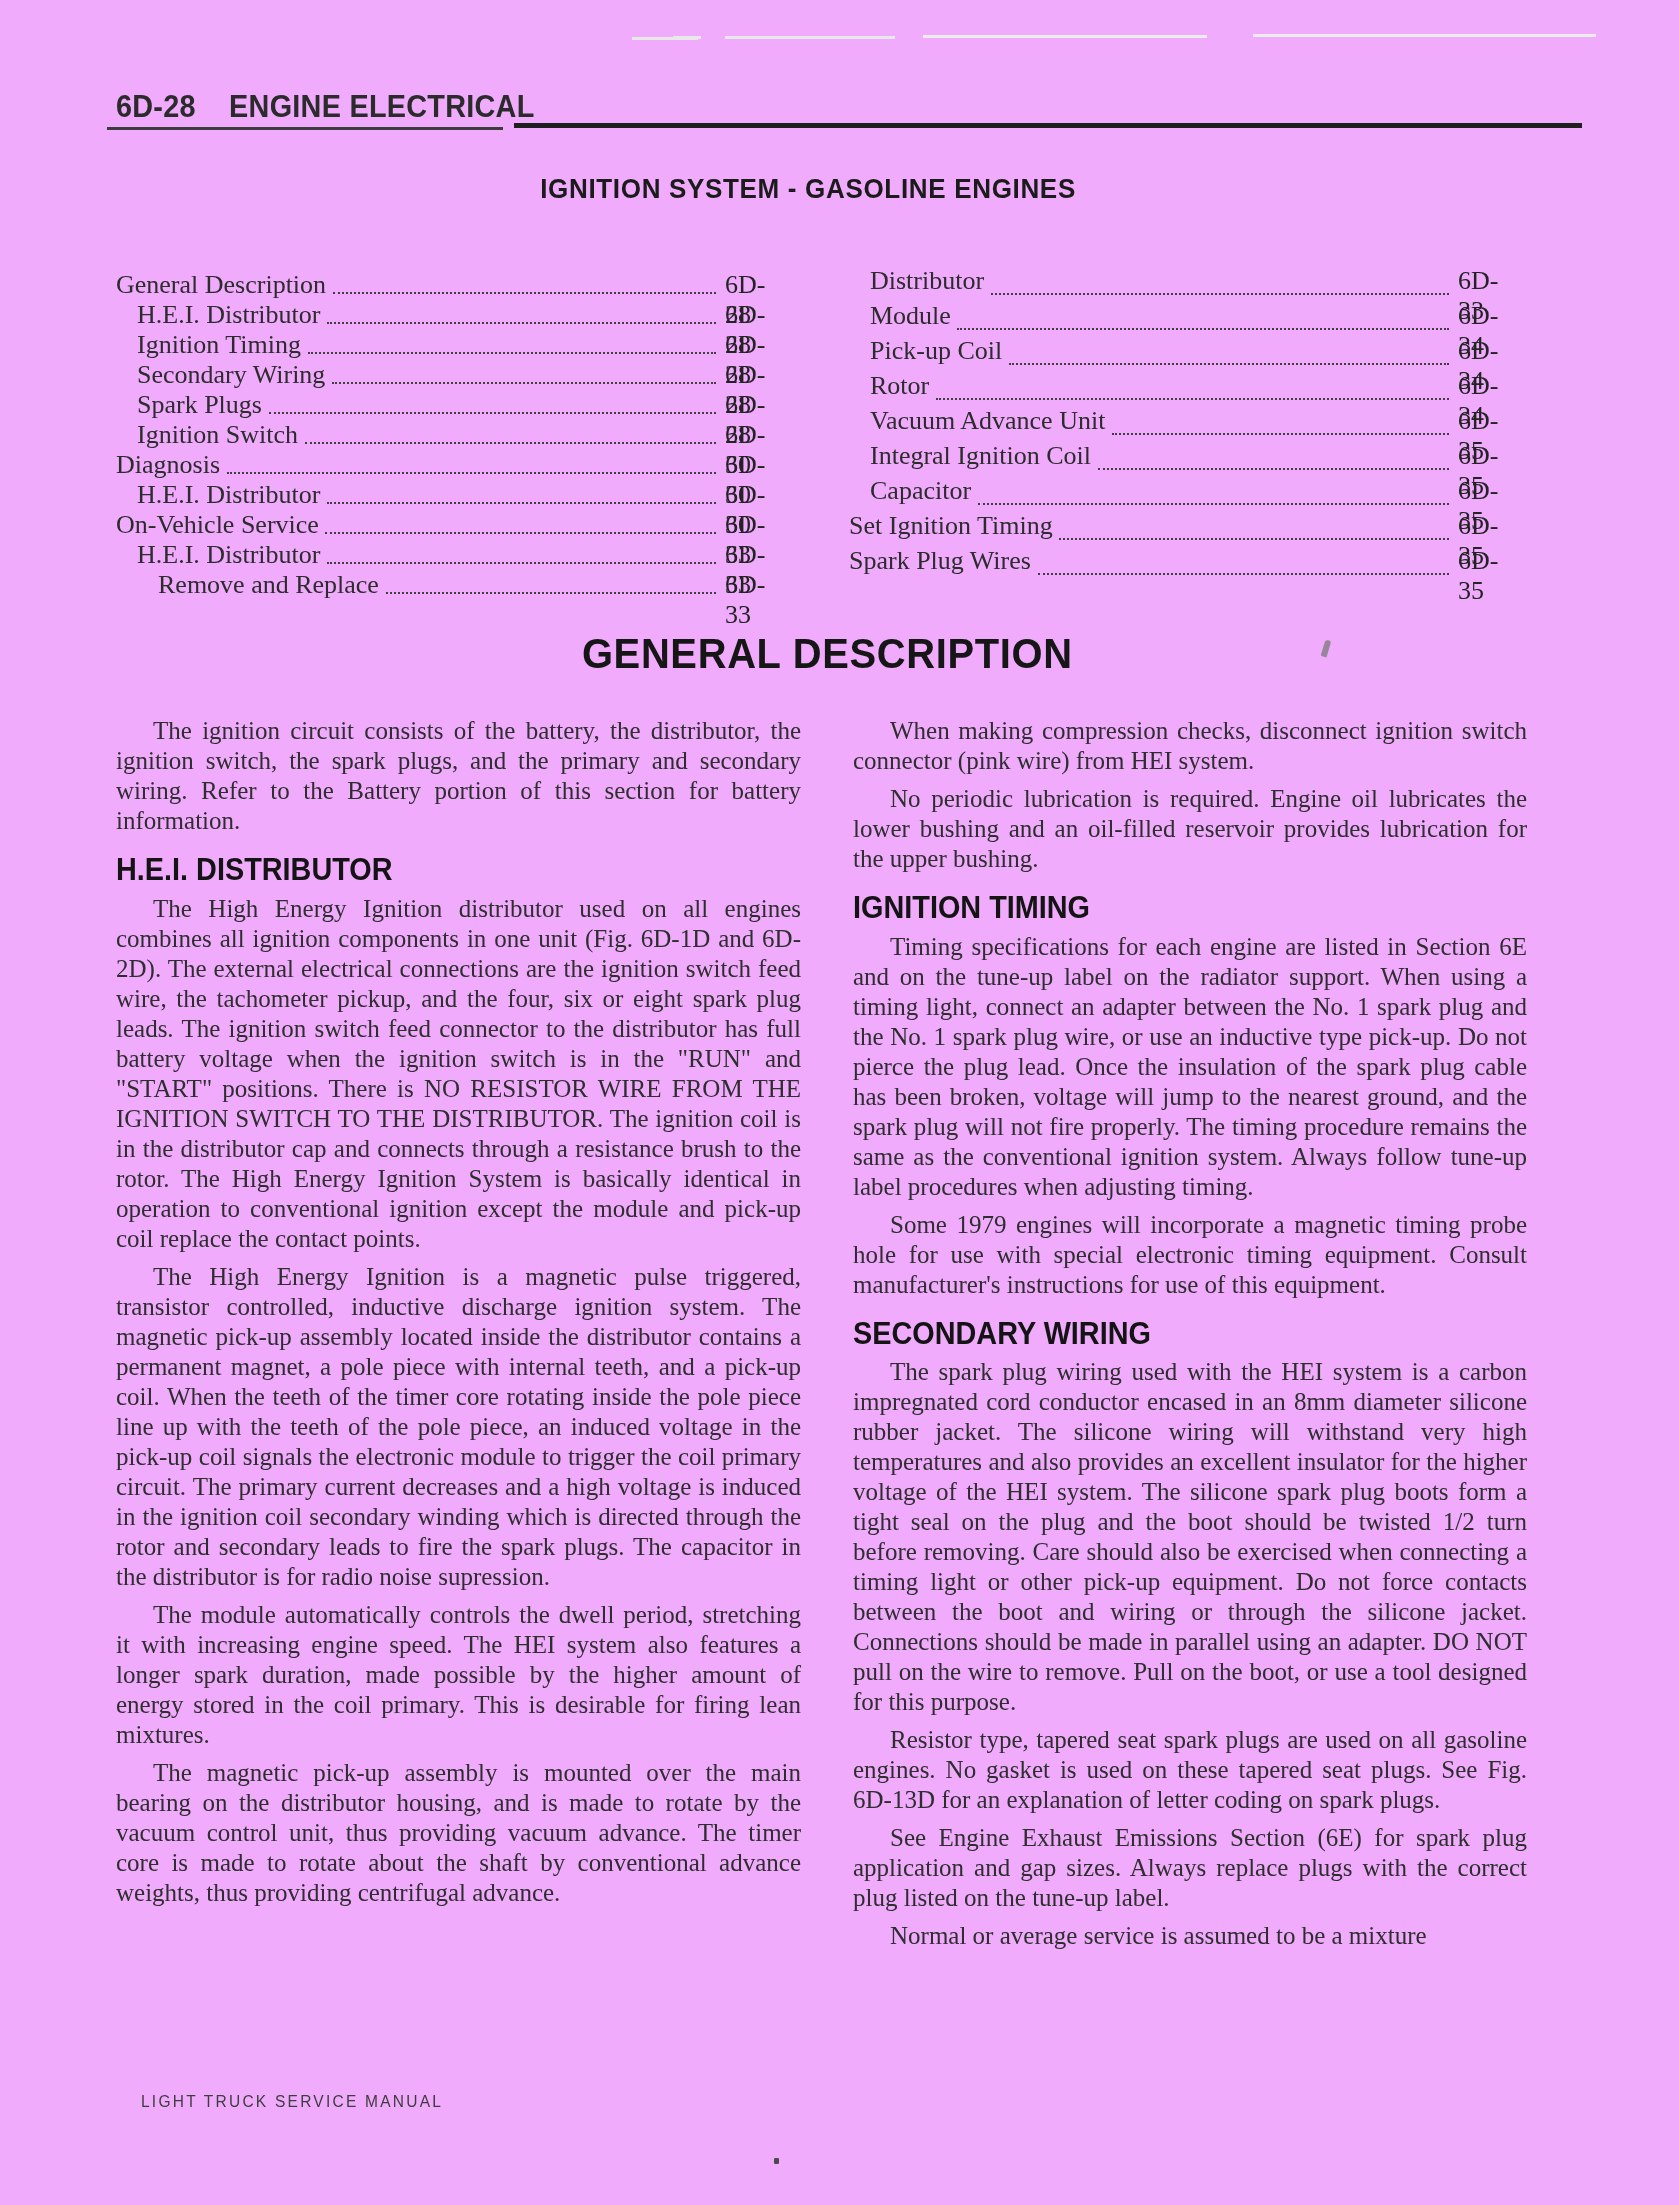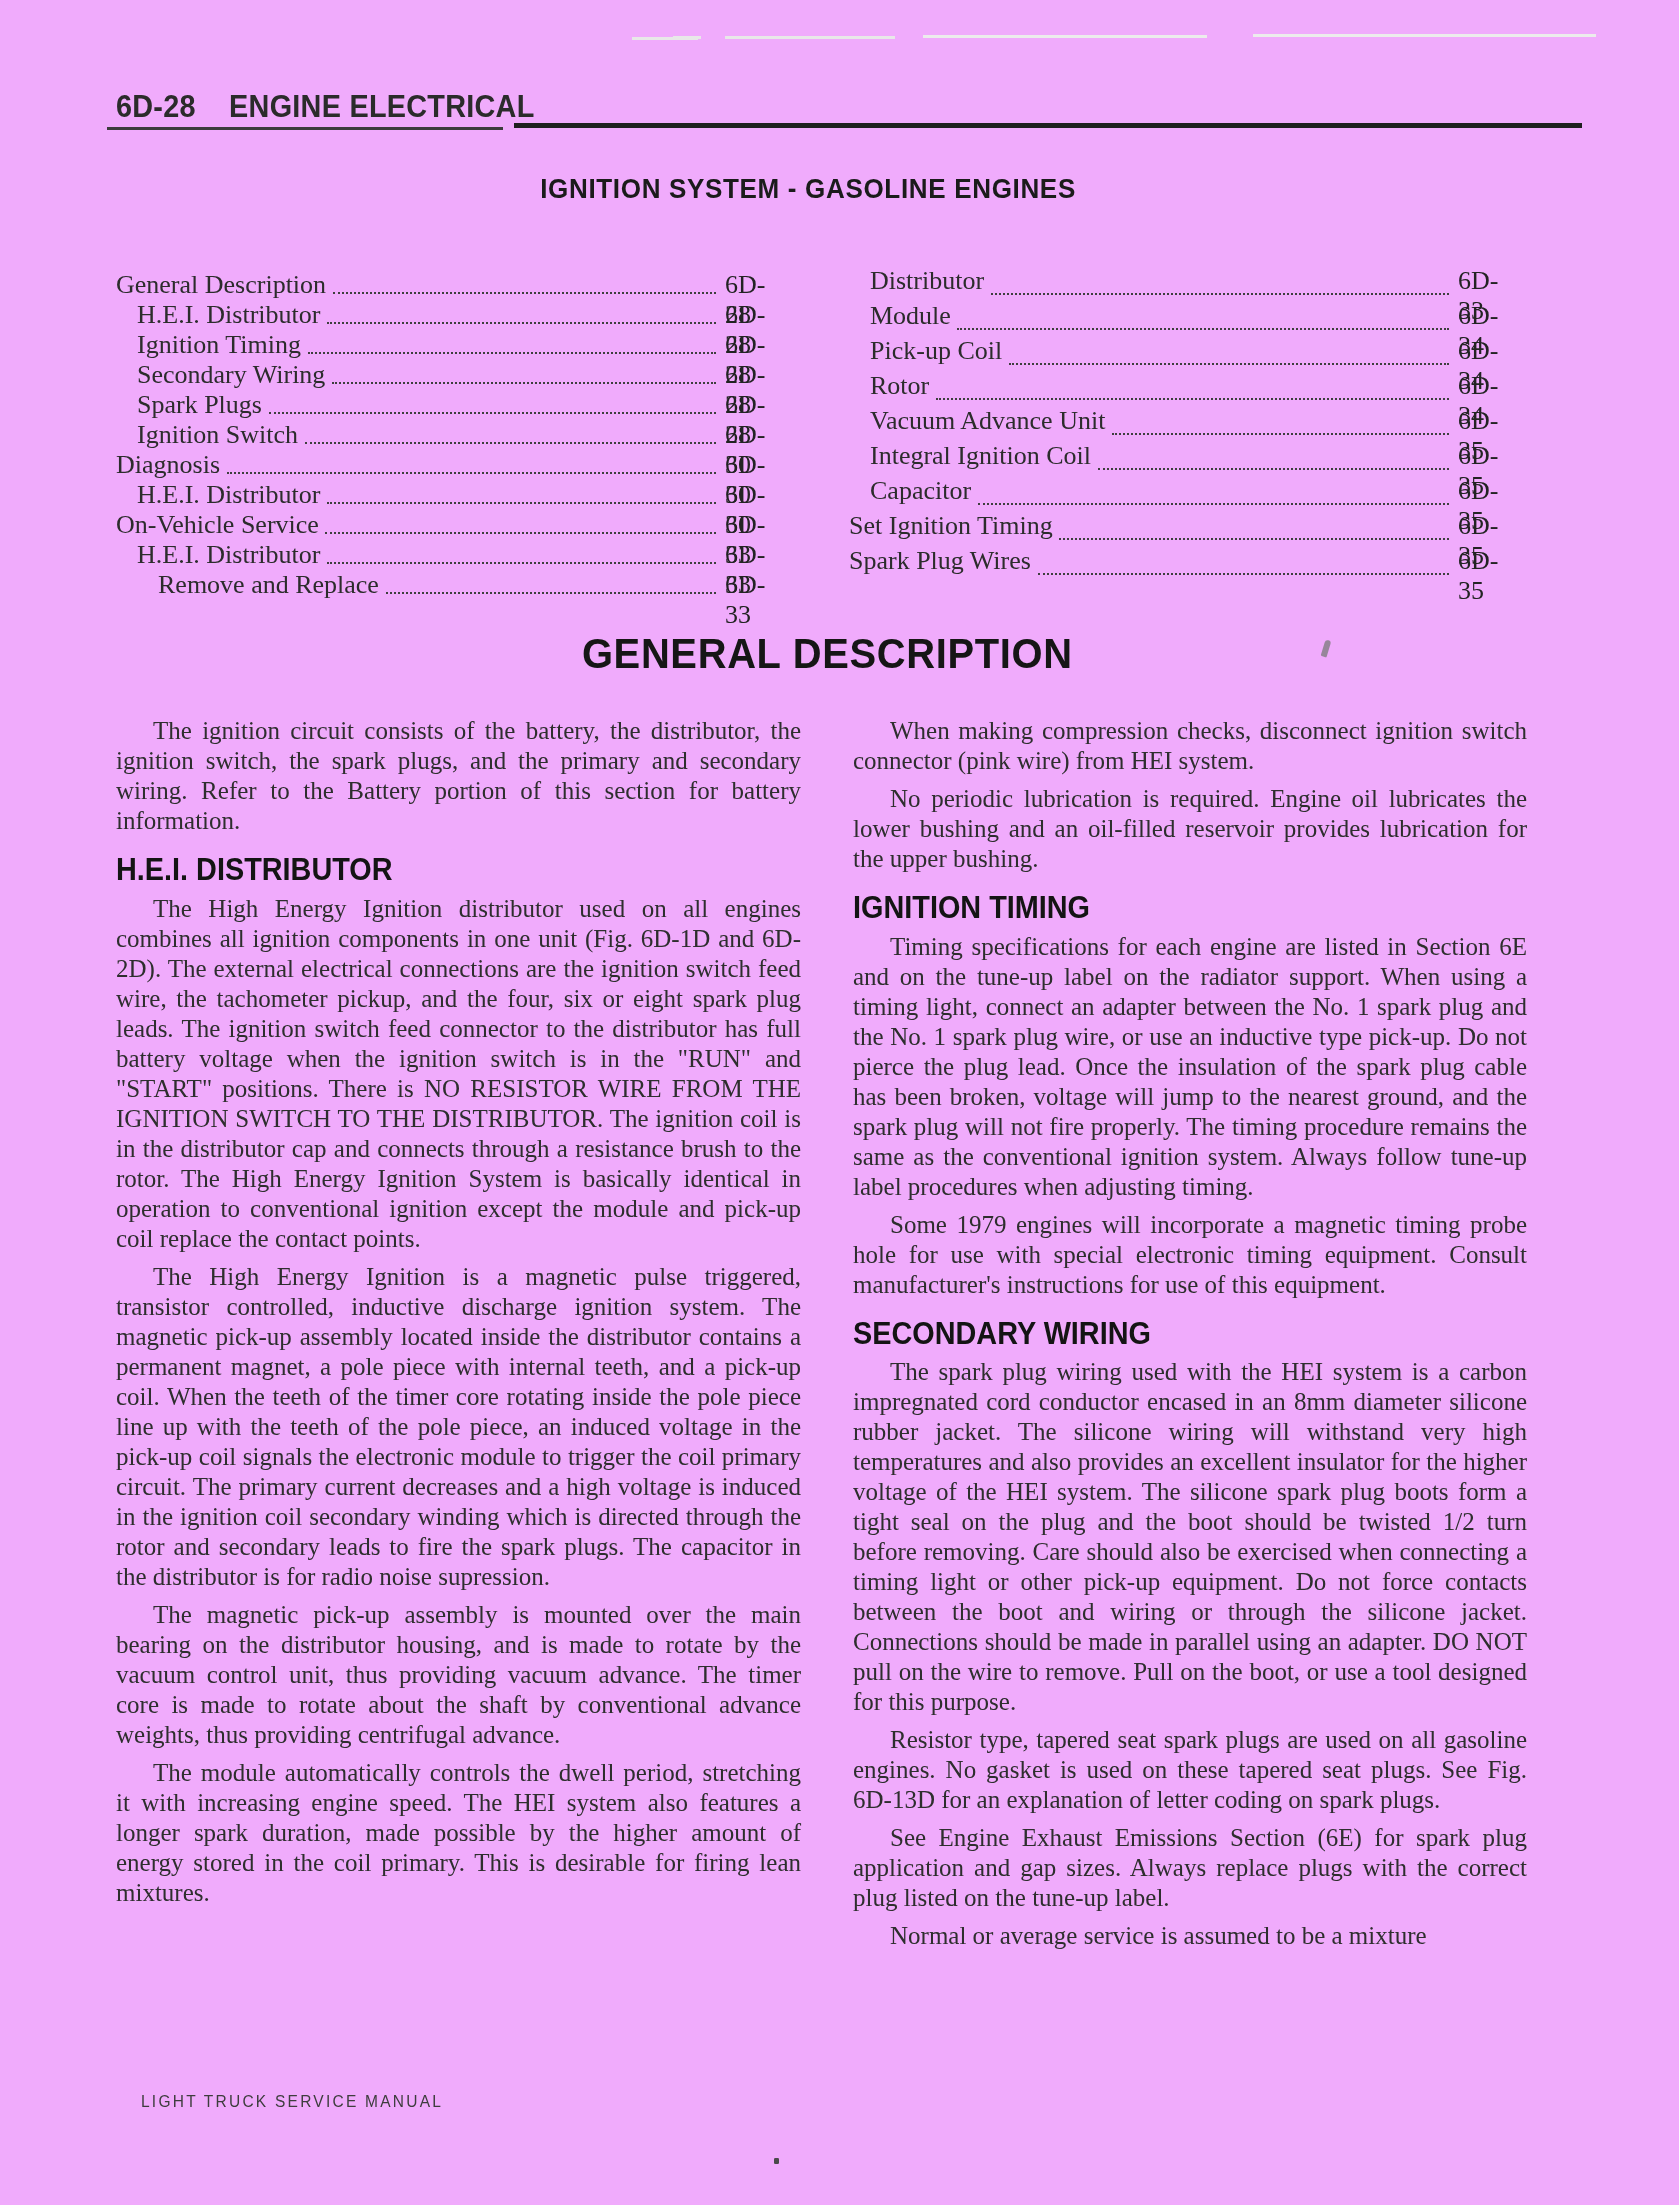--- a/index.html
+++ b/index.html
@@ -231,22 +231,22 @@
   </h2>
   <div class="tick-mark"></div>
 
   <section class="col col-left">
       <p class="para">The ignition circuit consists of the battery, the distributor, the ignition switch, the spark plugs, and the primary and secondary wiring. Refer to the Battery portion of this section for battery information.</p>
       <h3 class="sub-heading">
     <span class="condense">H.E.I. DISTRIBUTOR</span>
   </h3>
       <p class="para">The High Energy Ignition distributor used on all engines combines all ignition components in one unit (Fig. 6D-1D and 6D-2D). The external electrical connections are the ignition switch feed wire, the tachometer pickup, and the four, six or eight spark plug leads. The ignition switch feed connector to the distributor has full battery voltage when the ignition switch is in the "RUN" and "START" positions. There is NO RESISTOR WIRE FROM THE IGNITION SWITCH TO THE DISTRIBUTOR. The ignition coil is in the distributor cap and connects through a resistance brush to the rotor. The High Energy Ignition System is basically identical in operation to conventional ignition except the module and pick-up coil replace the contact points.</p>
       <p class="para">The High Energy Ignition is a magnetic pulse triggered, transistor controlled, inductive discharge ignition system. The magnetic pick-up assembly located inside the distributor contains a permanent magnet, a pole piece with internal teeth, and a pick-up coil. When the teeth of the timer core rotating inside the pole piece line up with the teeth of the pole piece, an induced voltage in the pick-up coil signals the electronic module to trigger the coil primary circuit. The primary current decreases and a high voltage is induced in the ignition coil secondary winding which is directed through the rotor and secondary leads to fire the spark plugs. The capacitor in the distributor is for radio noise supression.</p>
+      <p class="para">The module automatically controls the dwell period, stretching it with increasing engine speed. The HEI system also features a longer spark duration, made possible by the higher amount of energy stored in the coil primary. This is desirable for firing lean mixtures.</p>
       <p class="para">The magnetic pick-up assembly is mounted over the main bearing on the distributor housing, and is made to rotate by the vacuum control unit, thus providing vacuum advance. The timer core is made to rotate about the shaft by conventional advance weights, thus providing centrifugal advance.</p>
-      <p class="para">The module automatically controls the dwell period, stretching it with increasing engine speed. The HEI system also features a longer spark duration, made possible by the higher amount of energy stored in the coil primary. This is desirable for firing lean mixtures.</p>
     </section>
   <section class="col col-right">
       <p class="para">When making compression checks, disconnect ignition switch connector (pink wire) from HEI system.</p>
       <p class="para">No periodic lubrication is required. Engine oil lubricates the lower bushing and an oil-filled reservoir provides lubrication for the upper bushing.</p>
       <h3 class="sub-heading">
     <span class="condense">IGNITION TIMING</span>
   </h3>
       <p class="para">Timing specifications for each engine are listed in Section 6E and on the tune-up label on the radiator support. When using a timing light, connect an adapter between the No. 1 spark plug and the No. 1 spark plug wire, or use an inductive type pick-up. Do not pierce the plug lead. Once the insulation of the spark plug cable has been broken, voltage will jump to the nearest ground, and the spark plug will not fire properly. The timing procedure remains the same as the conventional ignition system. Always follow tune-up label procedures when adjusting timing.</p>
       <p class="para">Some 1979 engines will incorporate a magnetic timing probe hole for use with special electronic timing equipment. Consult manufacturer's instructions for use of this equipment.</p>
       <h3 class="sub-heading">

